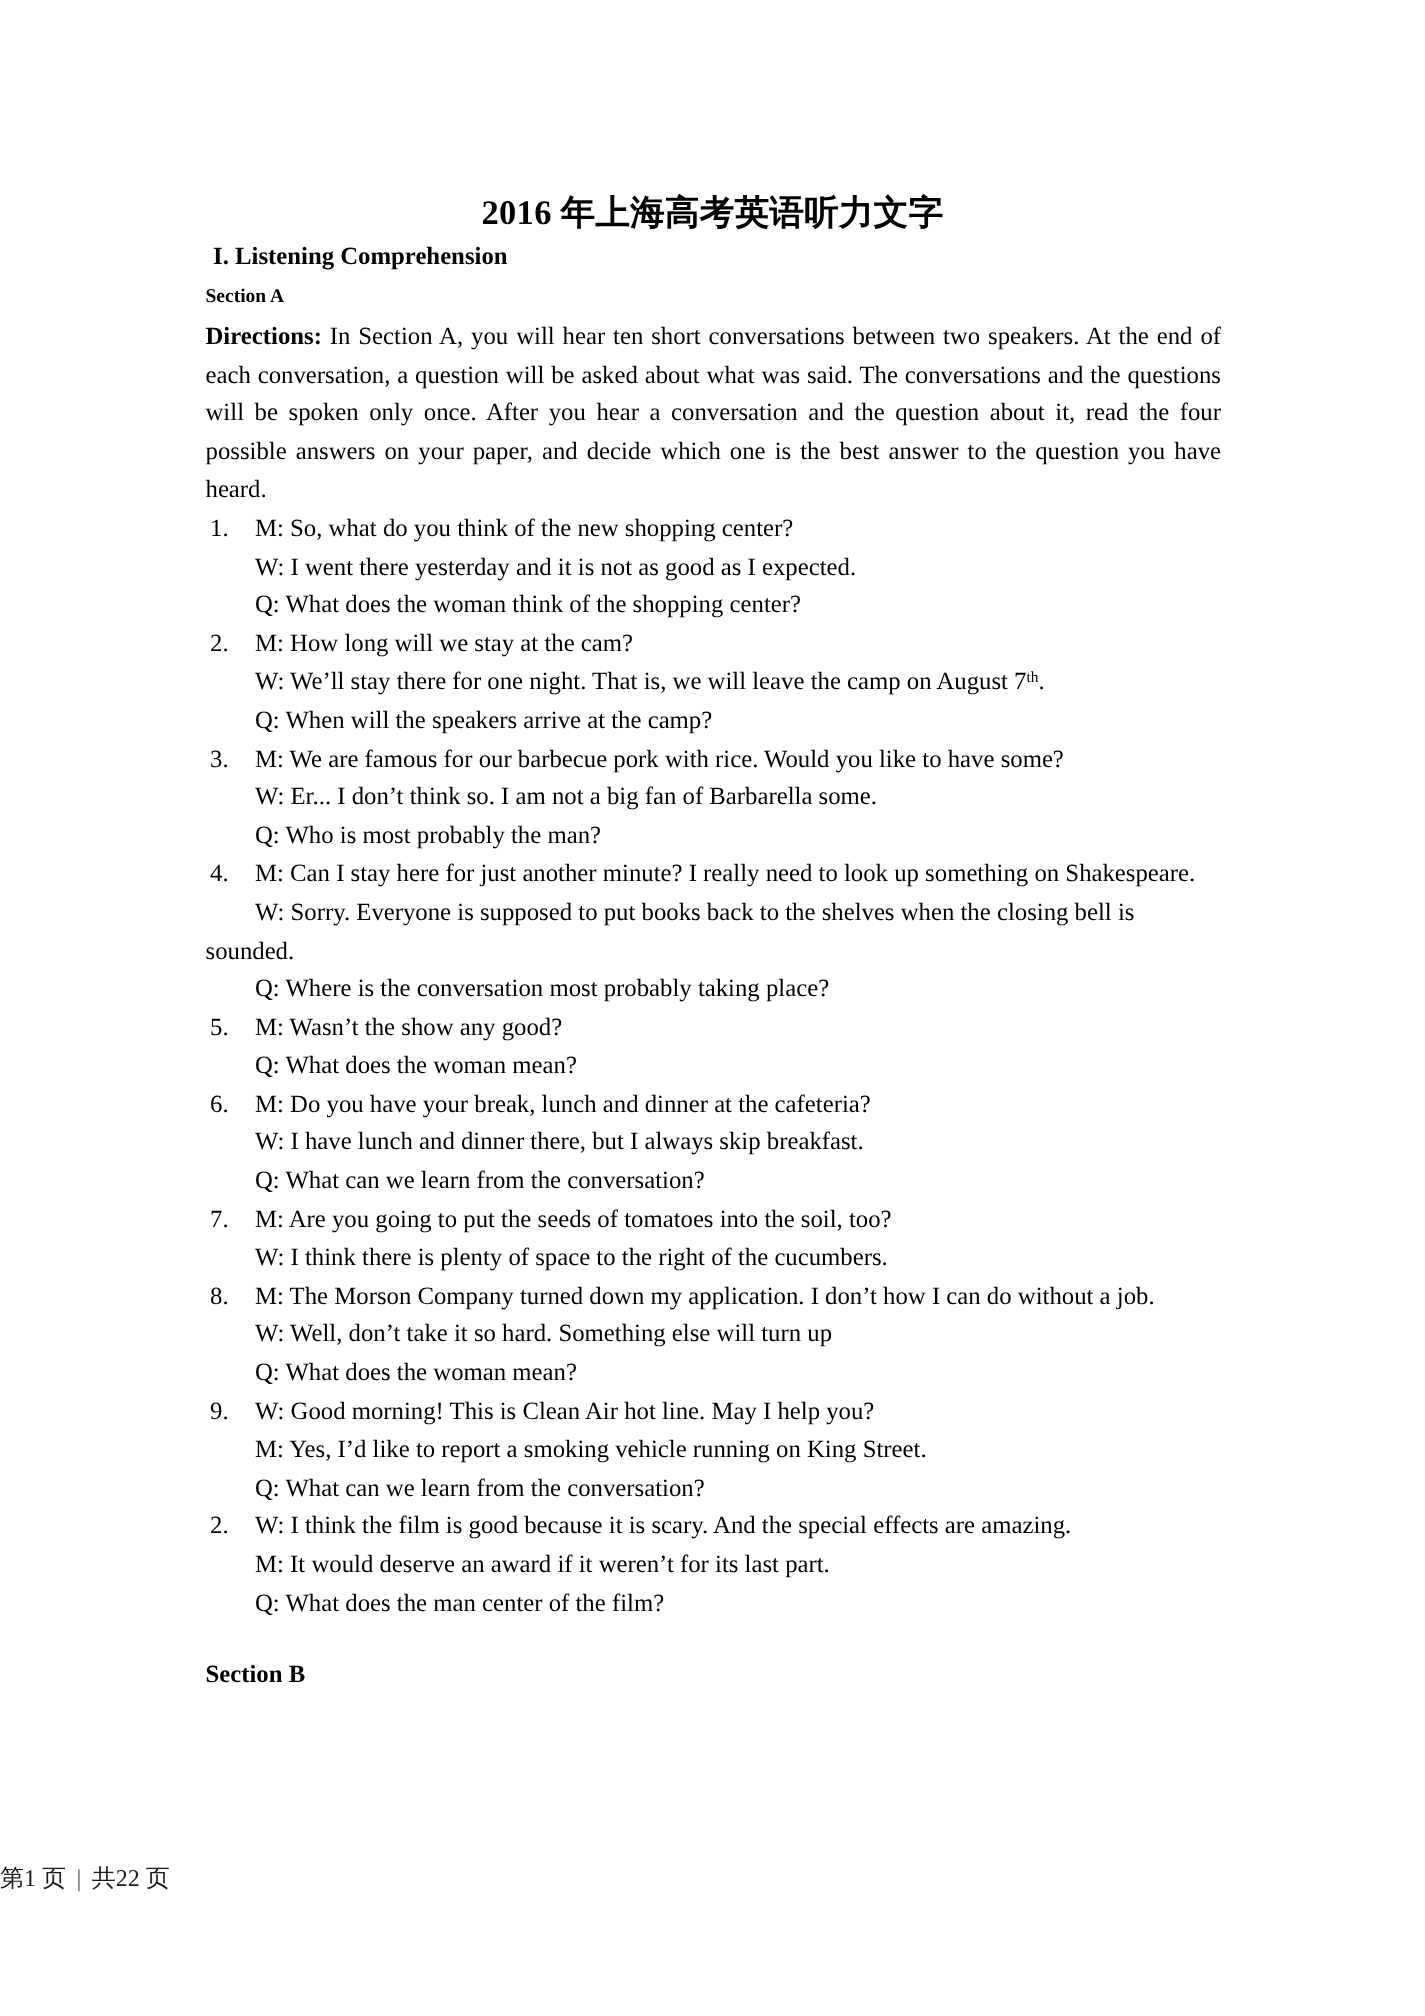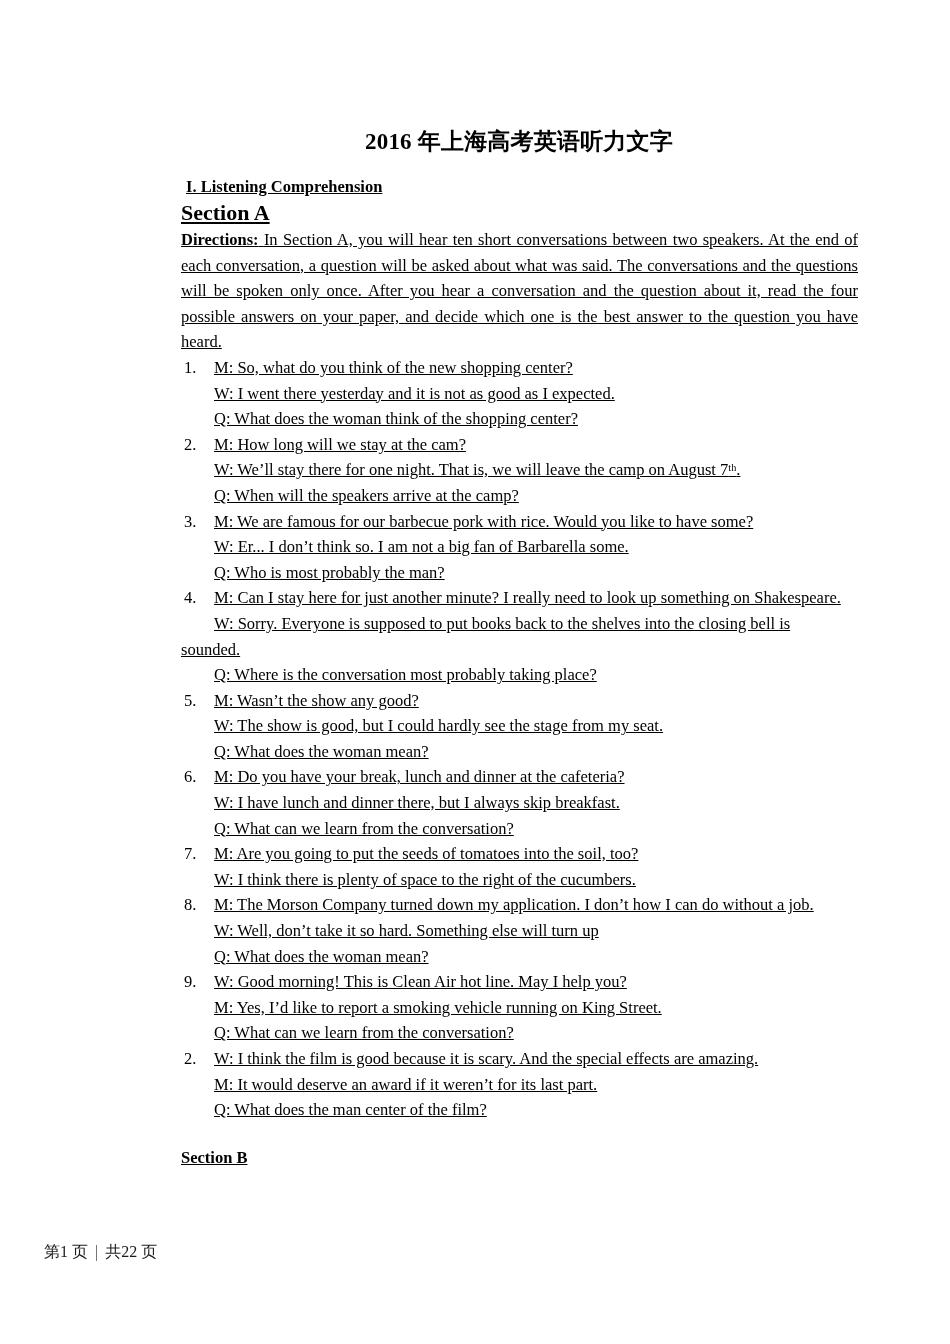--- a/index.html
+++ b/index.html
@@ -13,52 +13,50 @@
     position: relative;
     font-family: "Liberation Serif", "DejaVu Serif", serif;
     color: #000000;
     overflow: hidden;
   }
   .page {
     position: absolute;
     left: 0; top: 0;
     width: 776px;
     height: 1344px;
-    margin-left: 44px;
   }
 
   
   .doc-title {
     position: absolute;
     left: 0;
     top: 126px;
     width: 950px;
     text-align: center;
     font-size: 23px;
     font-weight: bold;
     letter-spacing: 0.2px;
   }
 
   
   .content {
     position: absolute;
     left: 137px;
-    top: 174px;
+    top: 158px;
     width: 677px;
-    text-decoration: underline;
   }
 
   .head-1 {
     font-size: 16.5px;
     font-weight: bold;
     line-height: 25.5px;
     padding-left: 5px;
   }
   .head-2 {
-    font-size: 22px;
+    font-size: 13px;
     font-weight: bold;
     line-height: 25.5px;
     margin-top: 0px;
   }
 
   .directions {
     font-size: 16.5px;
     line-height: 25.6px;
     text-align: justify;
     text-justify: inter-word;
@@ -148,29 +146,28 @@
     <div class="item">
       <span class="num">3.</span>
       <span class="ln">M: We are famous for our barbecue pork with rice. Would you like to have some?</span>
       <span class="ln">W: Er... I don’t think so. I am not a big fan of Barbarella some.</span>
       <span class="ln">Q: Who is most probably the man?</span>
     </div>
 
     <div class="item justified">
       <span class="num">4.</span>
       <span class="ln j">M: Can I stay here for just another minute? I really need to look up something on Shakespeare.</span>
-      <span class="ln j">W: Sorry. Everyone is supposed to put books back to the shelves into the closing bell is</span>
+      <span class="ln j">W: Sorry. Everyone is supposed to put books back to the shelves when the closing bell is</span>
       <span class="ln outdent">sounded.</span>
       <span class="ln">Q: Where is the conversation most probably taking place?</span>
     </div>
 
     <div class="item">
       <span class="num">5.</span>
       <span class="ln">M: Wasn’t the show any good?</span>
-      <span class="ln">W: The show is good, but I could hardly see the stage from my seat.</span>
       <span class="ln">Q: What does the woman mean?</span>
     </div>
 
     <div class="item">
       <span class="num">6.</span>
       <span class="ln">M: Do you have your break, lunch and dinner at the cafeteria?</span>
       <span class="ln">W: I have lunch and dinner there, but I always skip breakfast.</span>
       <span class="ln">Q: What can we learn from the conversation?</span>
     </div>
 

